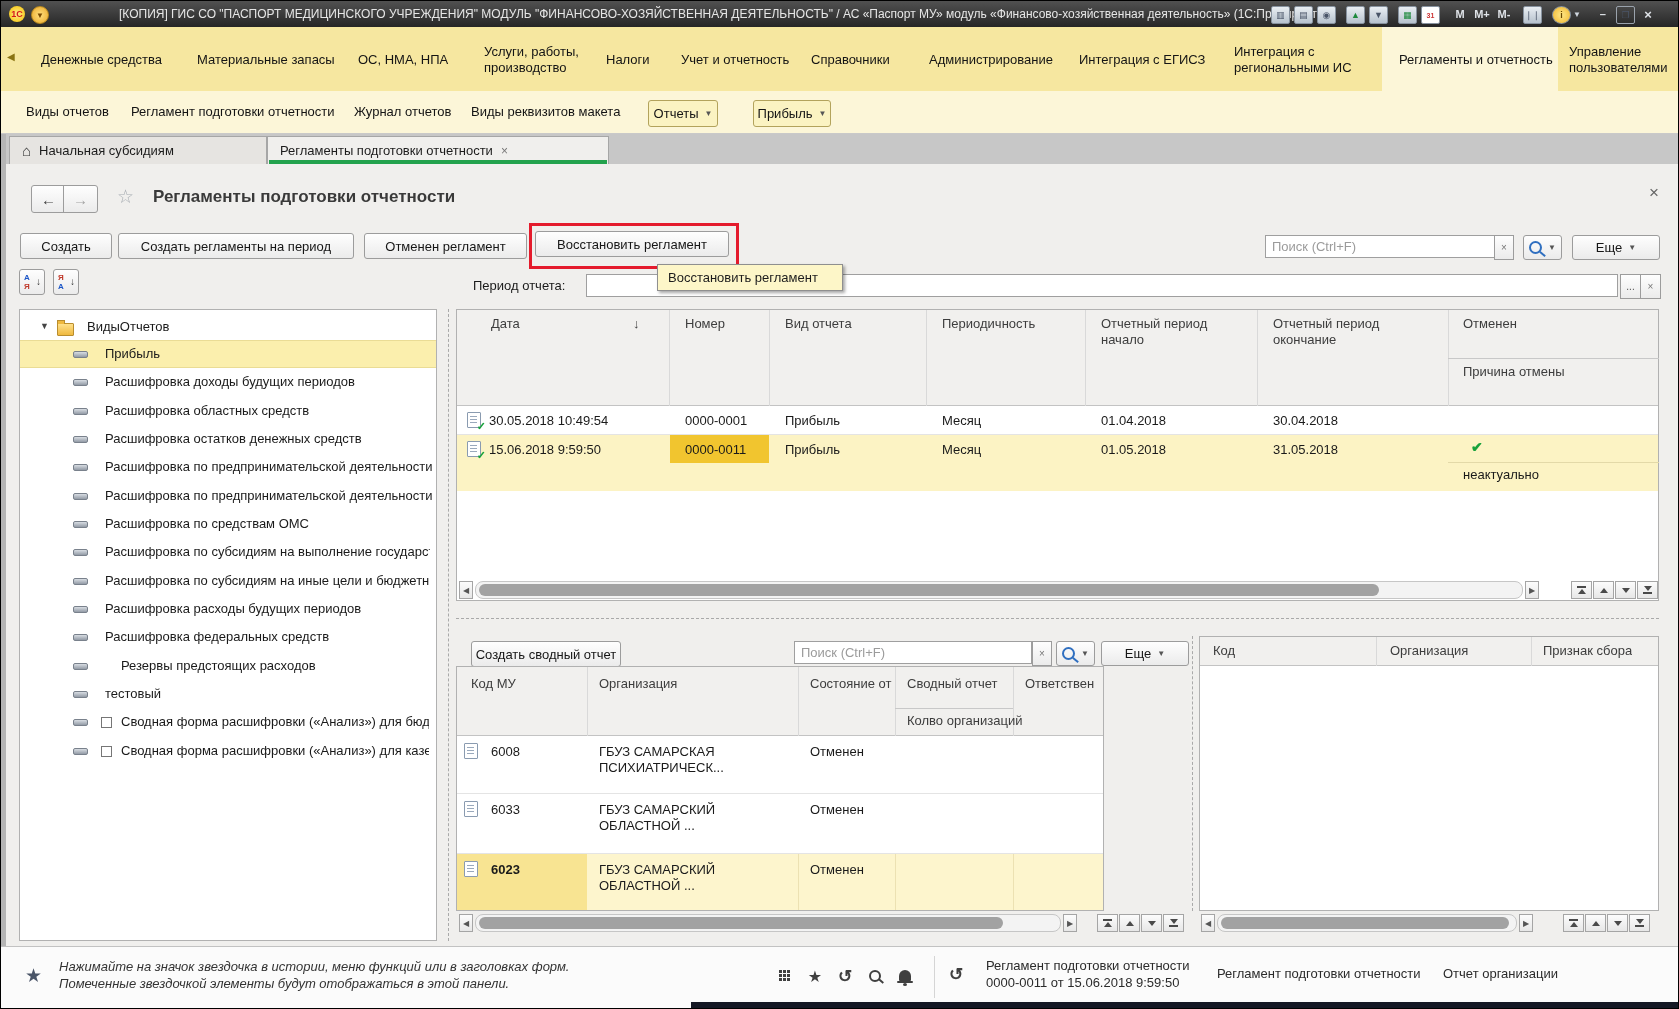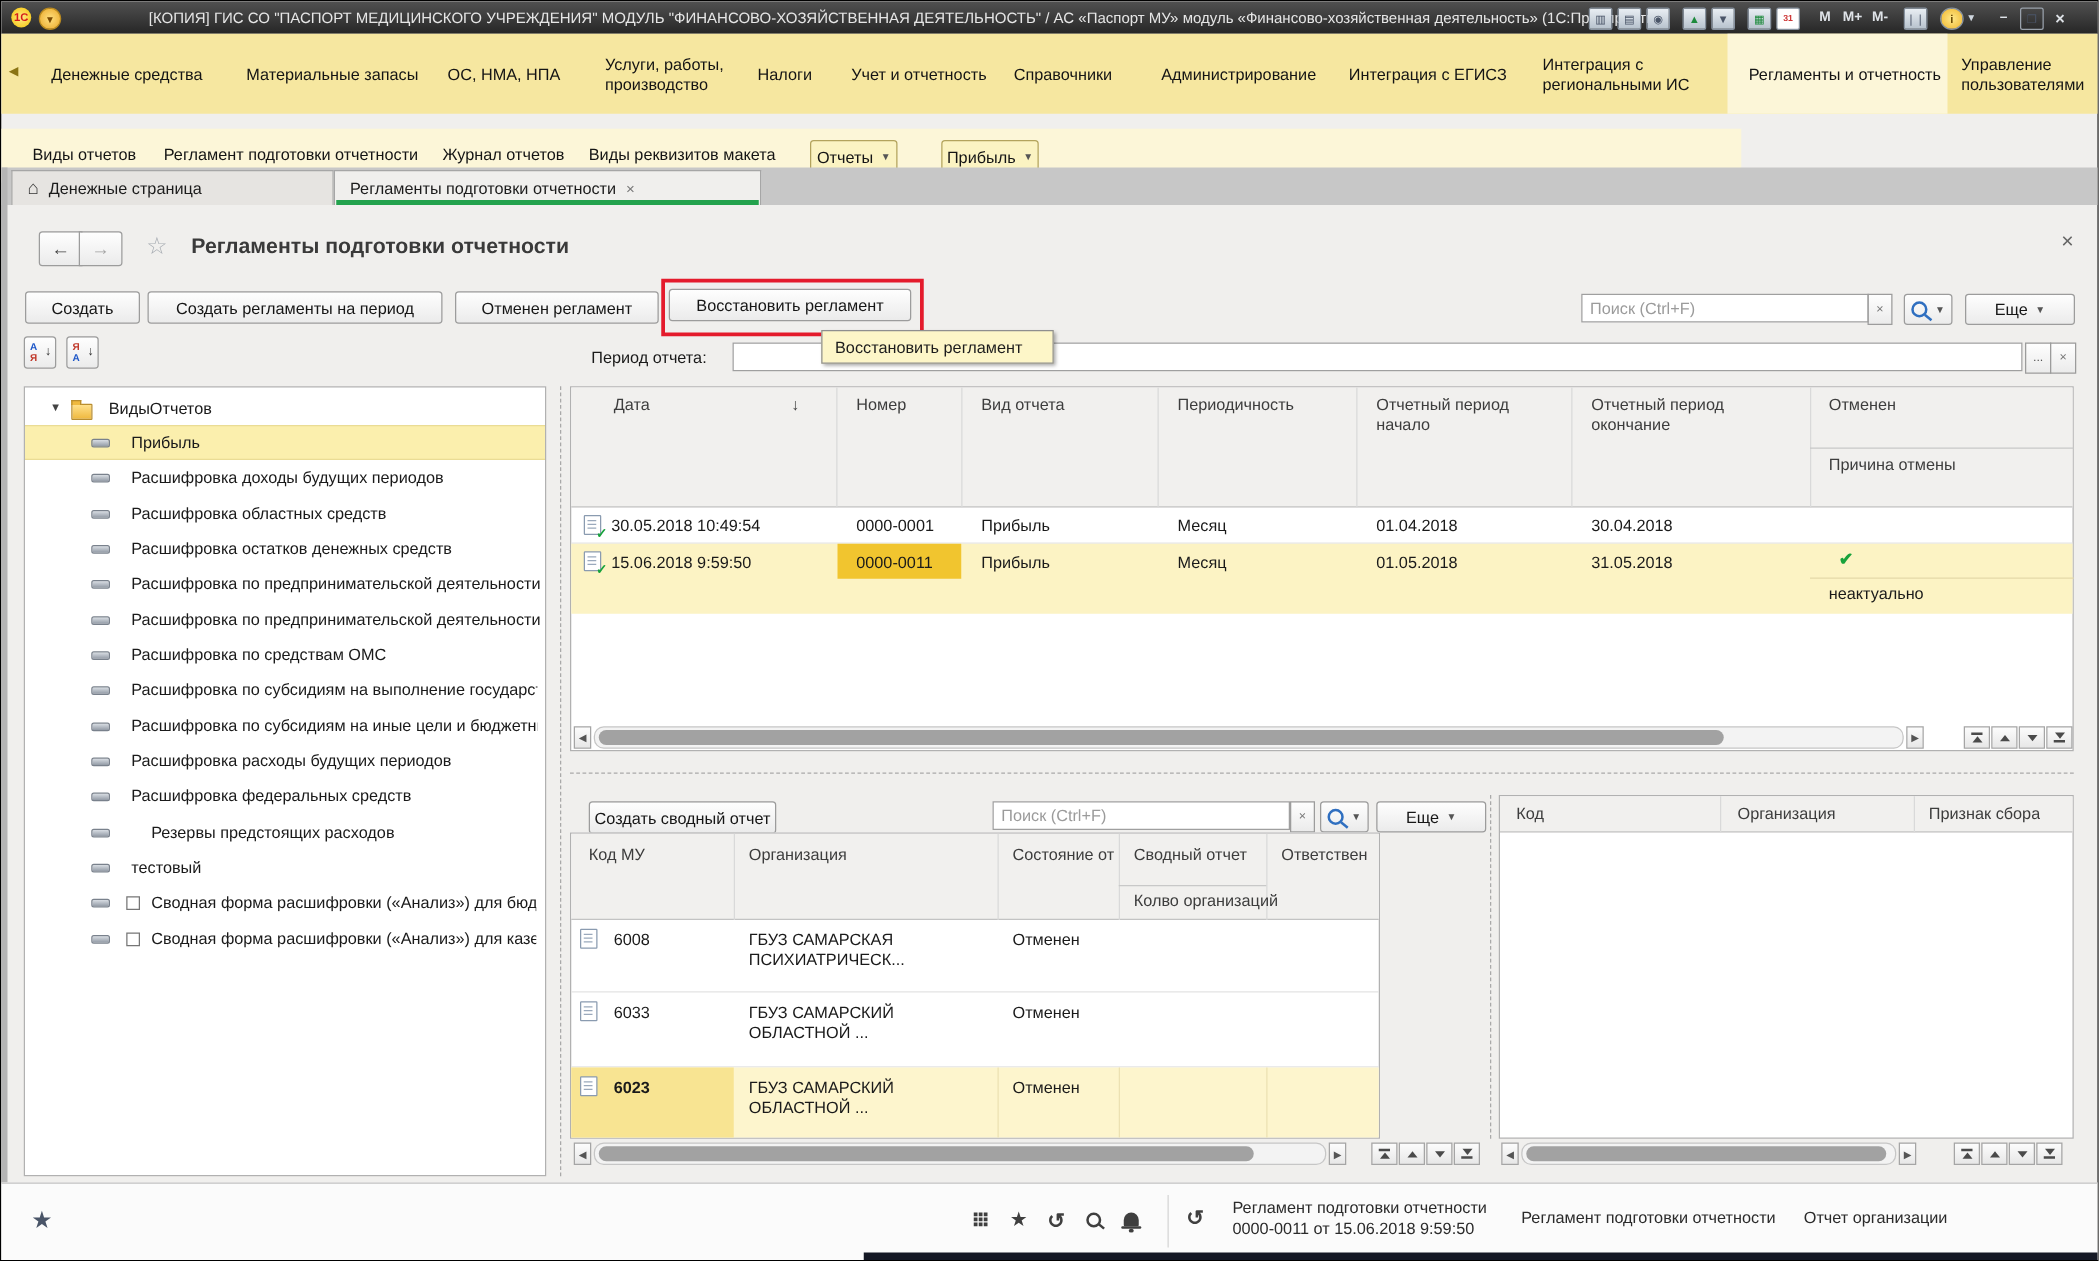--- a/index.html
+++ b/index.html
@@ -113,39 +113,39 @@
     <span class="rtab" style="left:605px;top:25px">Налоги</span>
     <span class="rtab" style="left:680px;top:25px">Учет и отчетность</span>
     <span class="rtab" style="left:810px;top:25px">Справочники</span>
     <span class="rtab" style="left:928px;top:25px">Администрирование</span>
     <span class="rtab" style="left:1078px;top:25px">Интеграция с ЕГИСЗ</span>
     <span class="rtab w" style="left:1233px;top:17px;width:130px">Интеграция с региональными ИС</span>
     <span class="rtab" style="left:1398px;top:25px">Регламенты и отчетность</span>
     <span class="rtab w" style="left:1568px;top:17px;width:110px">Управление пользователями</span>
   </div>
 
-  <div class="a submenu" style="left:0;top:102px;width:1392px;height:43px">
+  <div class="a submenu" style="left:0;top:90px;width:1679px;height:43px">
     <span class="slink" style="left:25px;top:13px">Виды отчетов</span>
     <span class="slink" style="left:130px;top:13px">Регламент подготовки отчетности</span>
     <span class="slink" style="left:353px;top:13px">Журнал отчетов</span>
     <span class="slink" style="left:470px;top:13px">Виды реквизитов макета</span>
     <div class="ybtn" style="left:647px;top:9px;width:68px;height:25px">
         <span>Отчеты</span>
         <span class="ddv">▼</span>
       </div>
     <div class="ybtn" style="left:752px;top:9px;width:76px;height:25px">
         <span>Прибыль</span>
         <span class="ddv">▼</span>
       </div>
   </div>
 
   <div class="a tabbar" style="left:0;top:133px;width:1679px;height:30px">
     <div class="tab" style="left:8px;width:258px;background:#e6e4e1">
       <span style="font-size:15px;color:#333">⌂</span>
-      <span>Денежные страница</span>
+      <span>Начальная субсидиям</span>
     </div>
     <div class="tab" style="left:266px;width:342px;background:#f0efed">
       <span>Регламенты подготовки отчетности</span>
       <span style="color:#777;font-size:12px">×</span>
     </div>
     <div class="a" style="left:268px;top:26px;width:338px;height:4px;background:#23a24d"></div>
   </div>
 
   <div class="a" style="left:0;top:133px;width:5px;height:812px;background:#b5b5b5"></div>
 
@@ -414,20 +414,21 @@
   <div class="navb" style="left:1606px;top:913px">
       <span class="tri dn"></span>
     </div>
   <div class="navb" style="left:1628px;top:913px">
       <span class="tri dn"></span>
       <span class="bar"></span>
     </div>
 
   <div class="a" style="left:0;top:945px;width:1679px;height:64px;background:#fbfbfb;border-top:1px solid #c2c2c2"></div>
   <span class="a" style="left:24px;top:963px;font-size:19px;color:#4a5568">★</span>
+  <div class="a" style="left:58px;top:957px;width:570px;font-size:13px;font-style:italic;color:#333;line-height:17px">Нажимайте на значок звездочка в истории, меню функций или в заголовках форм. Помеченные звездочкой элементы будут отображаться в этой панели.</div>
   <div class="a" style="left:769px;top:958px;width:30px;height:34px;display:flex;align-items:center;justify-content:center">
       <span class="dots9"></span>
     </div>
   <div class="a" style="left:799px;top:958px;width:30px;height:34px;display:flex;align-items:center;justify-content:center;font-size:16px;color:#3f3f3f">
       <span>★</span>
     </div>
   <div class="a" style="left:829px;top:958px;width:30px;height:34px;display:flex;align-items:center;justify-content:center;font-size:17px;font-weight:bold;color:#3f3f3f">
       <span>↺</span>
     </div>
   <div class="a" style="left:859px;top:958px;width:30px;height:34px;display:flex;align-items:center;justify-content:center">

